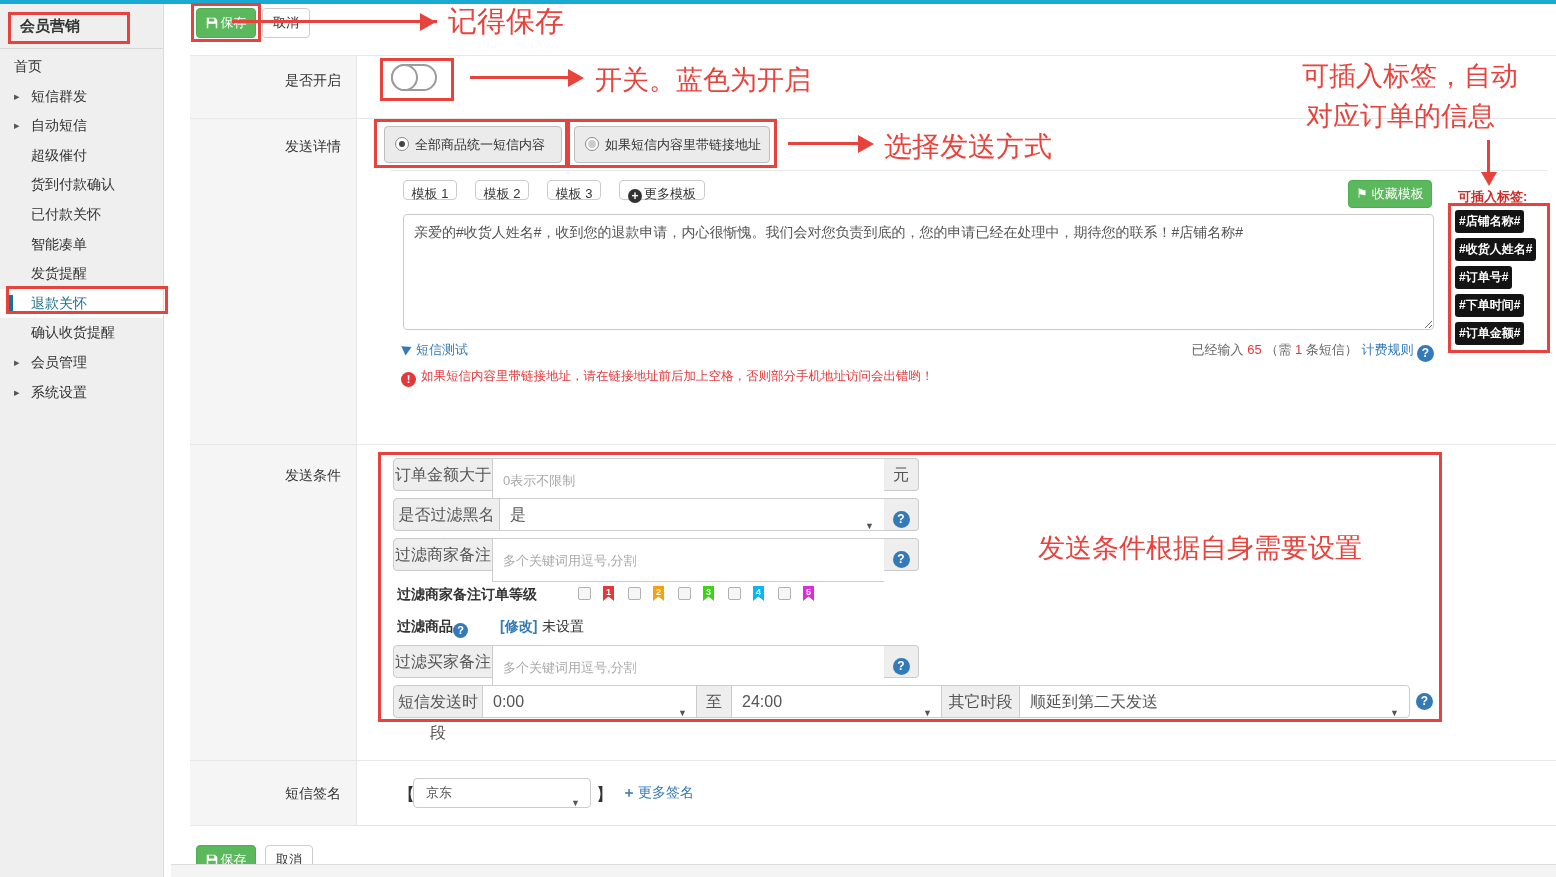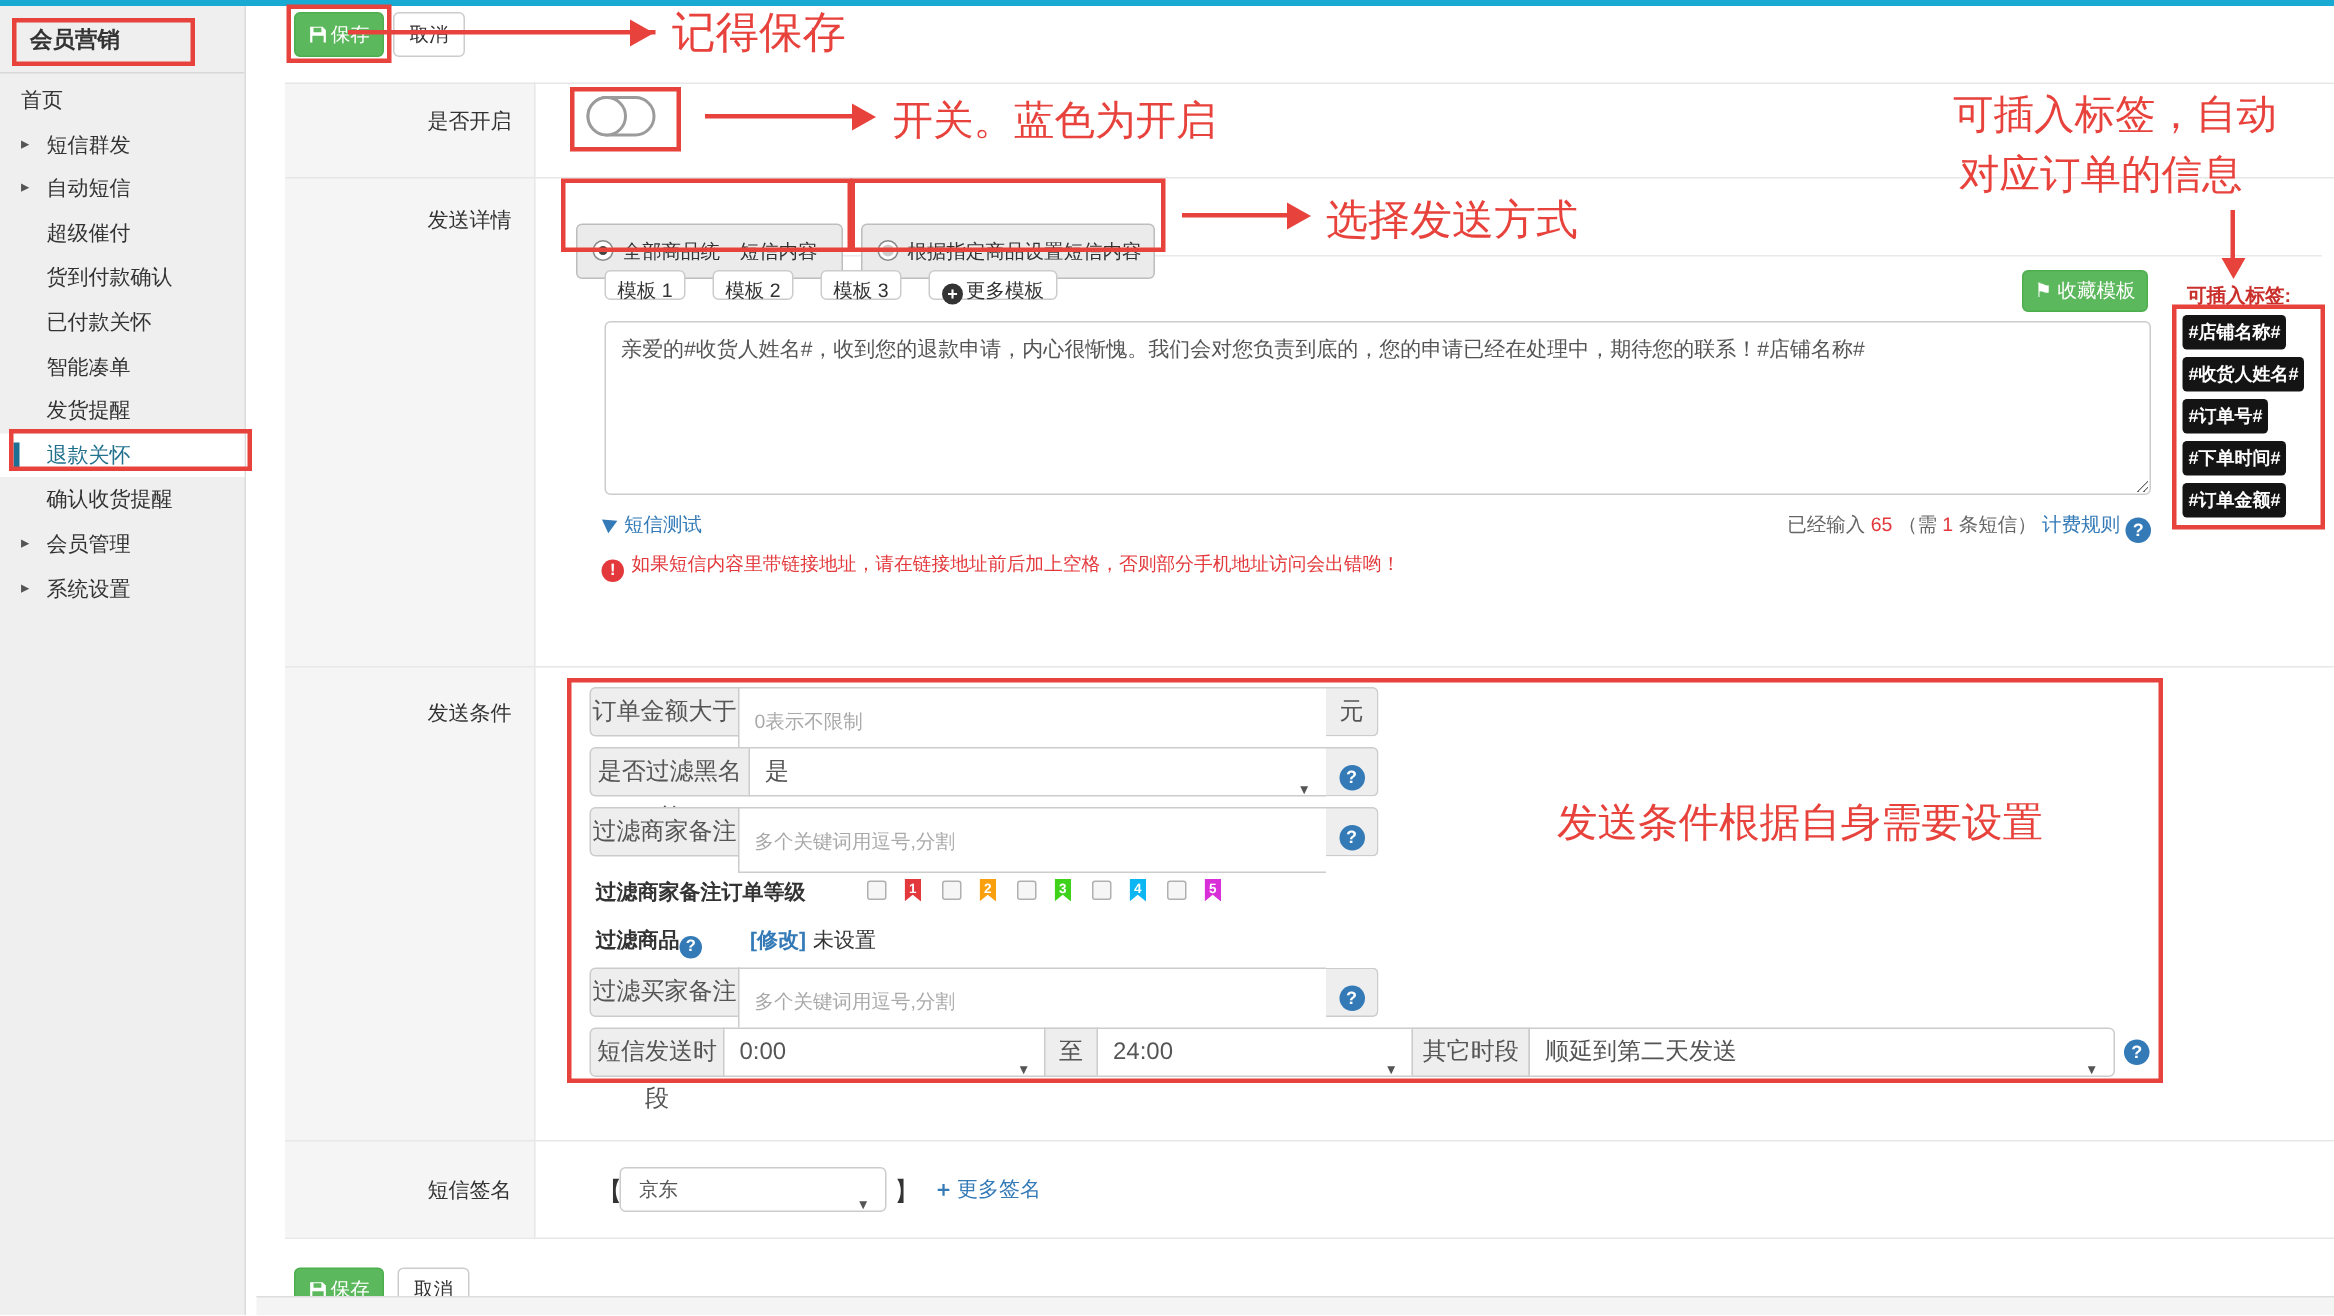--- a/index.html
+++ b/index.html
@@ -31,21 +31,21 @@
   
   .labelcol { position:absolute; left:190px; top:55px; width:167px; height:770px; background:#f5f5f5; border-right:1px solid #e7e7e7; }
   .hline { position:absolute; height:1px; background:#e7e7e7; }
   .flabel { position:absolute; left:190px; width:151px; text-align:right; font-size:14px; color:#333; }
 
   
   .toggle { position:absolute; left:391px; top:64px; width:46px; height:27px; border:2px solid #9b9b9b; border-radius:14px; background:#fff; cursor:pointer; }
   .knob { position:absolute; left:-2px; top:-2px; width:27px; height:27px; border:2px solid #9b9b9b; border-radius:50%; background:#fff; }
 
   
-  .optbox { position:absolute; height:37px; background:#ebebeb; border:1px solid #bdbdbd; border-radius:4px; font-size:13px; color:#333; line-height:35px; cursor:pointer;margin-top:23px; }
+  .optbox { position:absolute; height:37px; background:#ebebeb; border:1px solid #bdbdbd; border-radius:4px; font-size:13px; color:#333; line-height:35px; cursor:pointer; }
   .radio { display:inline-block; width:14px; height:14px; border:1px solid #8a8a8a; border-radius:50%; background:#fff; vertical-align:-2px; margin:0 6px 0 10px; position:relative; }
   .radio.on::after { content:""; position:absolute; left:3px; top:3px; width:6px; height:6px; border-radius:50%; background:#444; }
   .radio.off::after { content:""; position:absolute; left:2px; top:2px; width:8px; height:8px; border-radius:50%; background:#ccc; }
 
   .tbtn { position:absolute; height:20px; background:#fff; border:1px solid #ccc; border-radius:4px; font-size:13px; color:#333; text-align:center; line-height:26px; cursor:pointer; }
   .pluscirc { display:inline-block; width:14px; height:14px; background:#333; border-radius:50%; color:#fff; font-size:12px; line-height:14px; font-weight:bold; vertical-align:-2px; margin-right:2px; }
   .fav { position:absolute; left:1348px; top:180px; width:84px; height:28px; background:#5cb85c; border:1px solid #4cae4c; border-radius:4px; color:#fff; font-size:13px; line-height:26px; text-align:center; cursor:pointer; }
 
   .msgarea { position:absolute; left:403px; top:214px; width:1031px; height:116px; border:1px solid #ccc; border-radius:4px; padding:9px 10px; font-size:14px; color:#555; font-family:"Liberation Sans","DejaVu Sans",sans-serif; resize:both; }
 
@@ -162,21 +162,21 @@
   <div class="flabel" style="top:785px;">短信签名</div>
 
   <div class="toggle">
       <div class="knob"></div>
     </div>
 
   <div class="optbox" style="left:384px; top:126px; width:178px;">
     <span class="radio on"></span><span>全部商品统一短信内容</span>
   </div>
   <div class="optbox" style="left:574px; top:126px; width:196px;">
-    <span class="radio off"></span><span>根据指定商品设置短信内容</span>
+    <span class="radio off"></span><span>如果短信内容里带链接地址</span>
   </div>
 
   <div class="tbtn" style="left:403px; top:180px; width:54px;"><span>模板 1</span></div>
   <div class="tbtn" style="left:475px; top:180px; width:54px;"><span>模板 2</span></div>
   <div class="tbtn" style="left:547px; top:180px; width:54px;"><span>模板 3</span></div>
   <div class="tbtn" style="left:619px; top:180px; width:86px;">
     <span class="pluscirc">+</span><span>更多模板</span>
   </div>
   <div class="fav">
     <span>⚑ </span><span>收藏模板</span>

